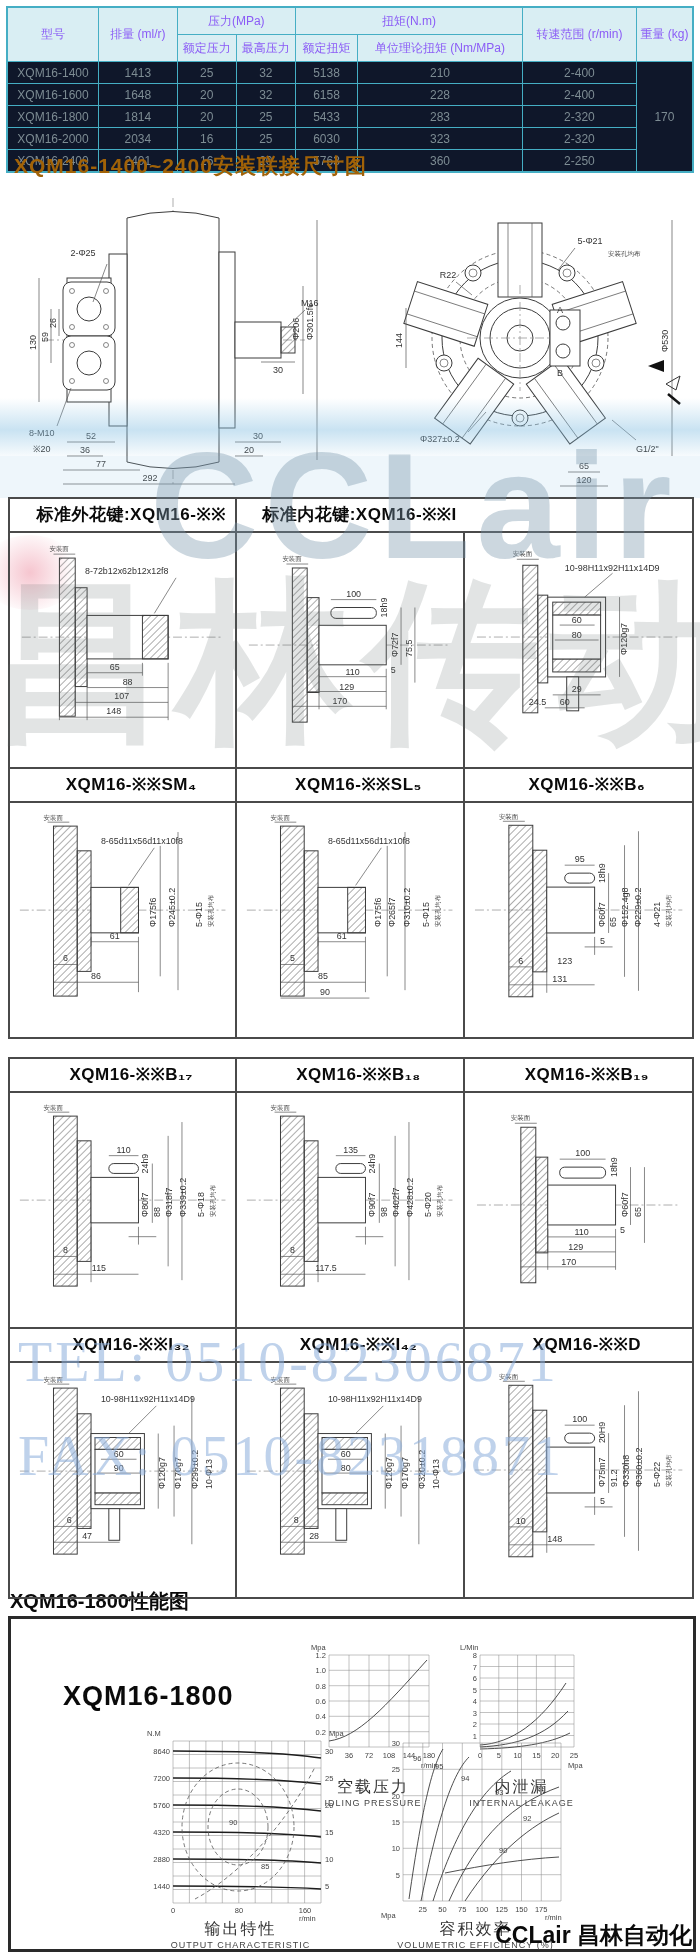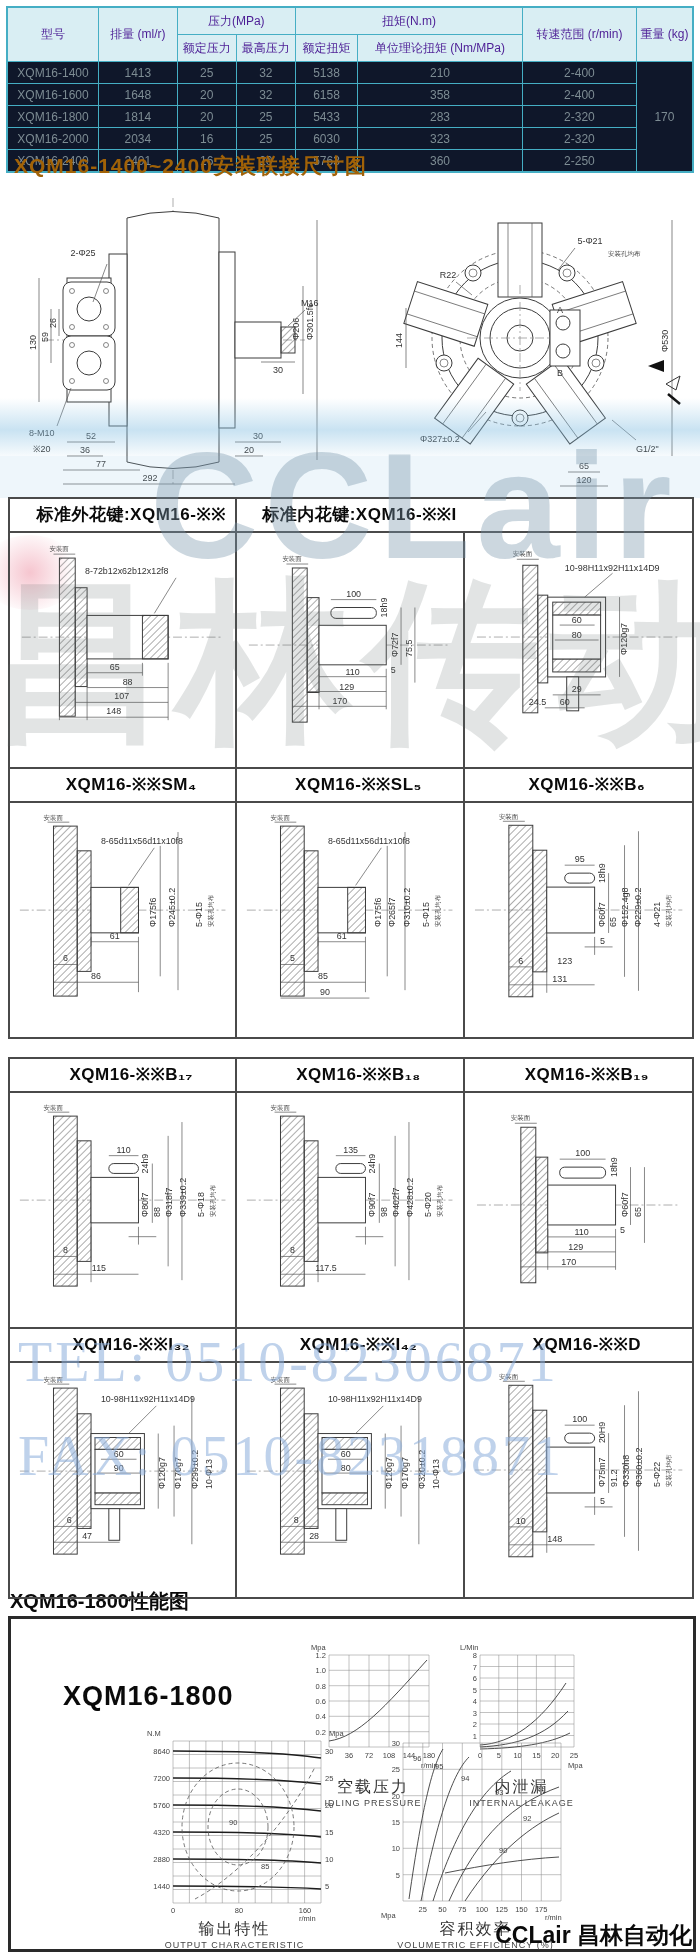--- a/index.html
+++ b/index.html
@@ -2,21 +2,21 @@
 <html><head>
 <meta charset="utf-8">
 <style>
   html,body{margin:0;padding:0;background:#e8e8e8;}
   .page{position:relative;width:700px;height:1960px;background:#ffffff;overflow:hidden;
         font-family:"Liberation Sans",sans-serif;color:#222;}
   
   .spec{position:absolute;top:6px;left:6px;width:688px;border-collapse:collapse;
         font-size:12px;color:#7d8c93;background:#fff;}
   .spec th,.spec td{border:1px solid #45aec4;text-align:center;padding:0 2px;}
-  .spec th{background:#d9eef3;color:#4c1d95;font-weight:normal;height:26px;}
+  .spec th{background:#d9eef3;color:#8b5cf6;font-weight:normal;height:26px;}
   .spec td{height:21px;background:#0f172a;}
   .spec{border:2px solid #45aec4;}
   
   .sec-title{position:absolute;left:14px;top:152px;font-size:21px;font-weight:bold;color:#a16207;letter-spacing:1px;}
   .perf-title{position:absolute;left:10px;top:1588px;font-size:20px;font-weight:bold;color:#0a0a0a;text-align:right;}
   
   .w{fill:#fff;stroke:#3c3c3c;stroke-width:1;}
   .h{fill:url(#hatch);stroke:#3c3c3c;stroke-width:1;}
   .cl{stroke:#8a8a8a;stroke-width:.7;fill:none;stroke-dasharray:9 3 2 3;}
   .dim{stroke:#555;stroke-width:.7;fill:none;}
@@ -202,21 +202,21 @@
       <td>210</td>
       <td>2-400</td>
       <td rowspan="5">170</td>
     </tr>
     <tr>
       <td>XQM16-1600</td>
       <td>1648</td>
       <td>20</td>
       <td>32</td>
       <td>6158</td>
-      <td>358</td>
+      <td>228</td>
       <td>2-400</td>
     </tr>
     <tr>
       <td>XQM16-1800</td>
       <td>1814</td>
       <td>20</td>
       <td>25</td>
       <td>5433</td>
       <td>283</td>
       <td>2-320</td>
@@ -734,21 +734,21 @@
       <path class="crv2" d="M92,170 C126,118 160,94 186,82"></path>
       <path class="crv2" d="M72,142 C112,134 150,128 186,126"></path>
       <text x="40" y="30">96</text>
       <text x="62" y="38">95</text>
       <text x="88" y="50">94</text>
       <text x="122" y="64">93</text>
       <text x="150" y="90">92</text>
       <text x="126" y="122">90</text>
     </svg>
 
-    <div class="cap" style="left:116px;top:300px;width:215px">
+    <div class="cap" style="left:122px;top:300px;width:215px">
       <div class="cn">输出特性</div>
       <div class="en">OUTPUT  CHARACTERISTIC</div>
     </div>
     <div class="cap" style="left:357px;top:300px;width:215px">
       <div class="cn">容积效率</div>
       <div class="en">VOLUMETRIC  EFFICIENCY (%)</div>
     </div>
   </div>
 
   <div class="footer">CCLair 昌林自动化</div>

